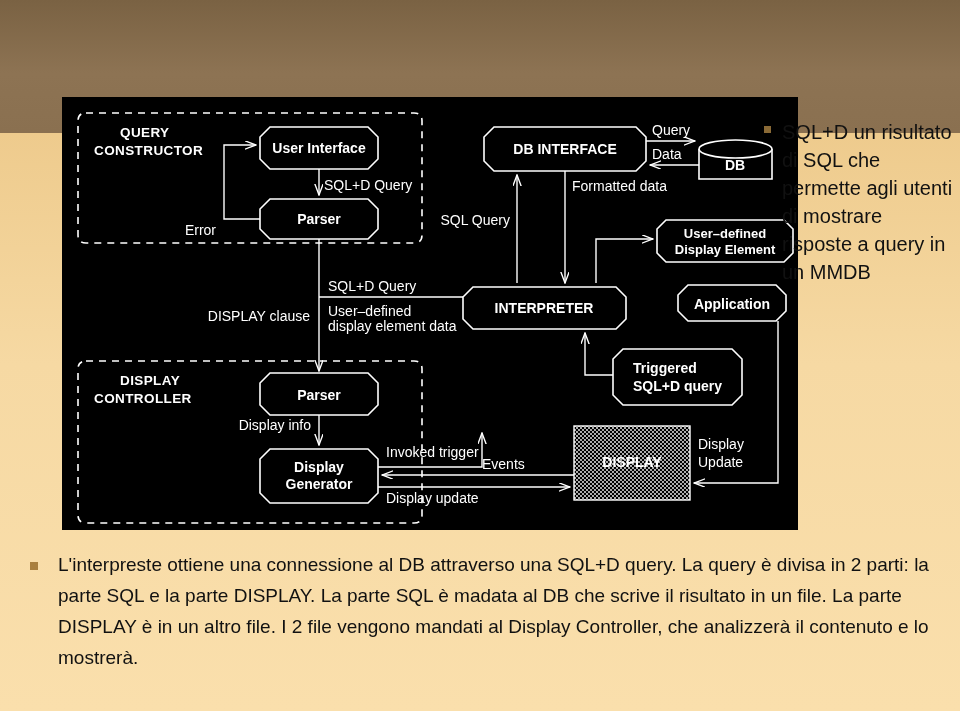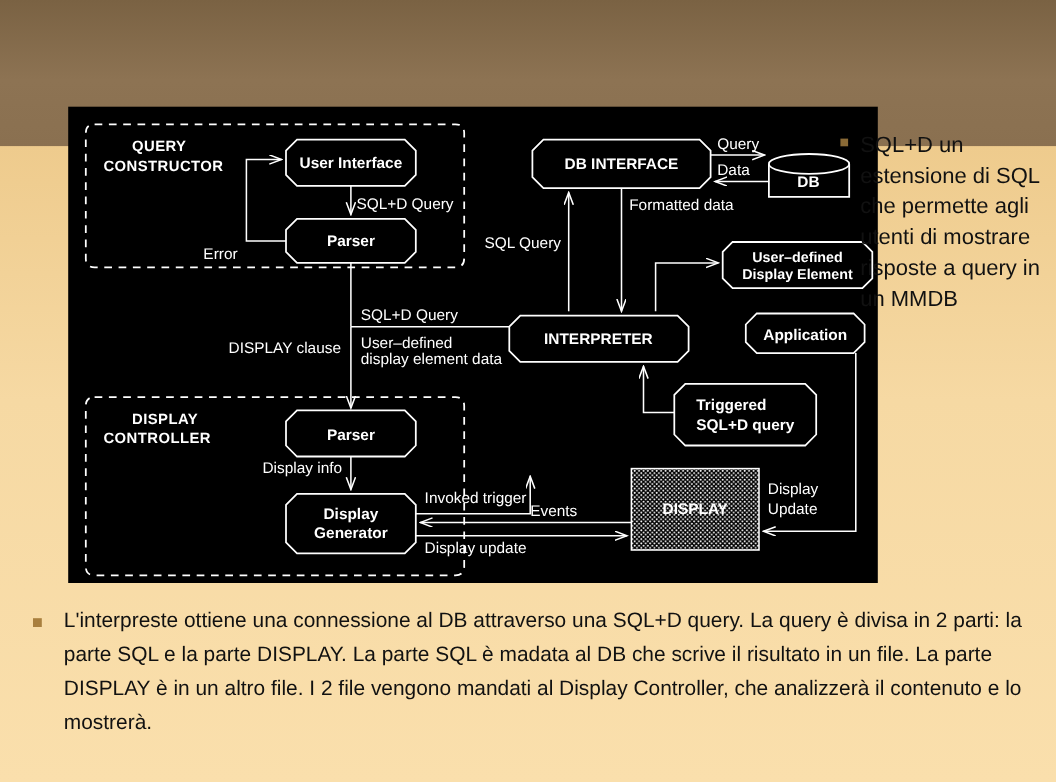--- a/index.html
+++ b/index.html
@@ -249,21 +249,21 @@
 
       <path class="ln" d="M716,224 L716,386 L632,386" marker-end="url(#ah)"></path>
       <text class="el" x="636" y="352">Display</text>
       <text class="el" x="636" y="370">Update</text>
 
     </svg>
   </div>
 
   <div id="sidebar">
     <span class="sq-bullet"></span>
-    <div class="sbtext">SQL+D un estensione di SQL che permette agli utenti di mostrare risposte a query in un MMDB</div>
+    <div class="sbtext">SQL+D un risultato di SQL che permette agli utenti di mostrare risposte a query in un MMDB</div>
   </div>
 
   <div id="bottomblock">
     <span class="sq-bullet"></span>
     <div class="btext">L'interpreste ottiene una connessione al DB attraverso una SQL+D query. La query è divisa in 2 parti: la parte SQL e la parte DISPLAY. La parte SQL è madata al DB che scrive il risultato in un file. La parte DISPLAY è in un altro file. I 2 file vengono mandati al Display Controller, che analizzerà il contenuto e lo mostrerà.</div>
   </div>
 
 </div>
 
 </body></html>

